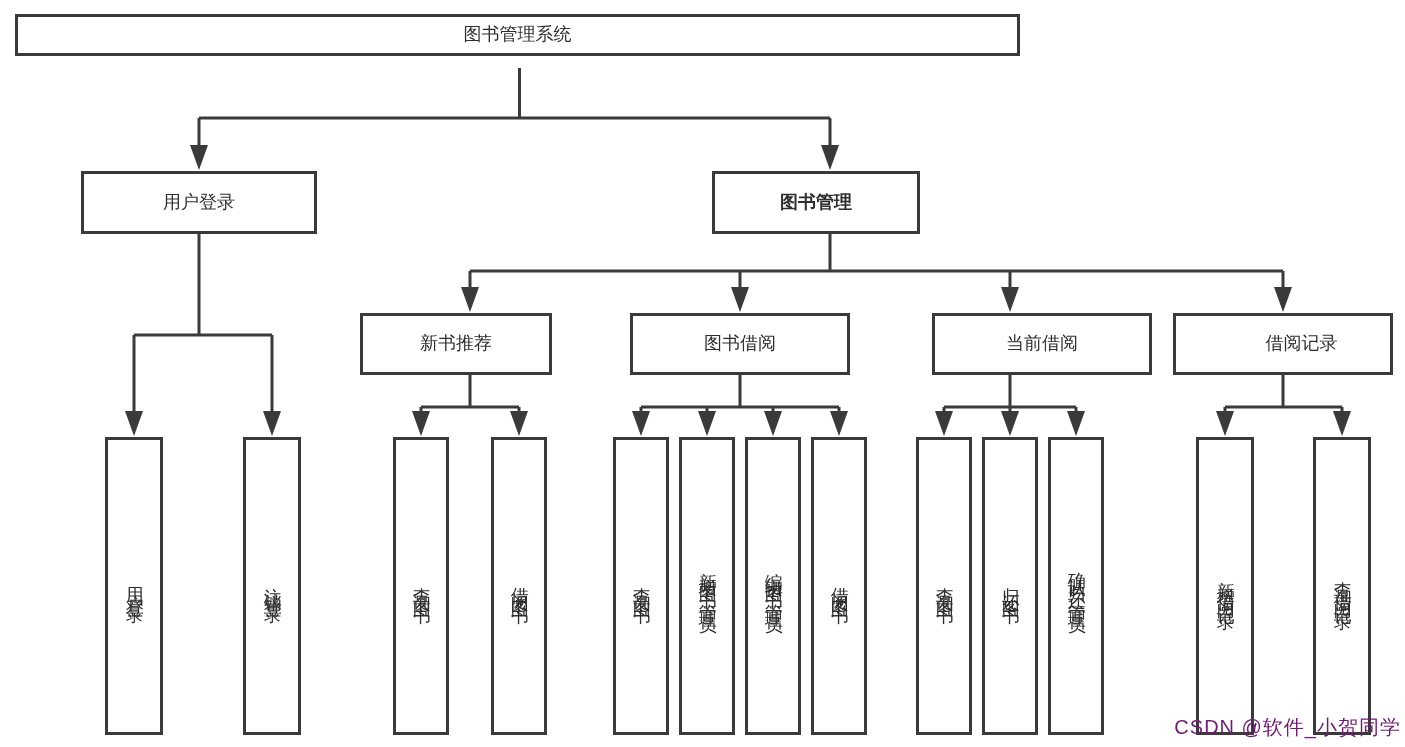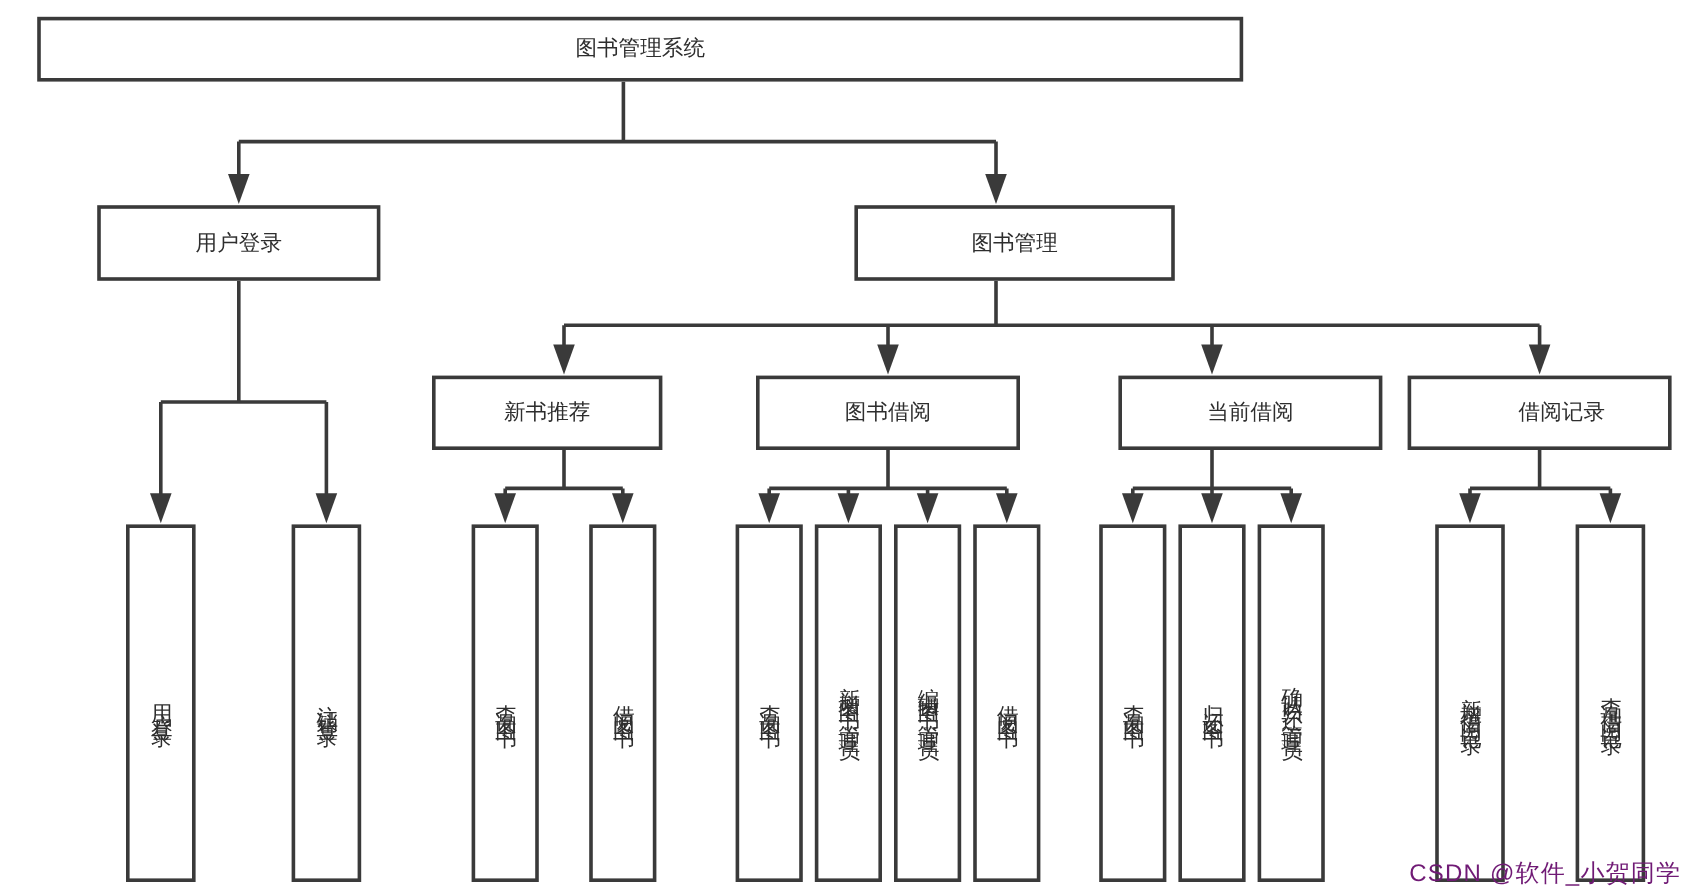--- a/index.html
+++ b/index.html
@@ -33,23 +33,23 @@
     font-size: 18px;
     line-height: 1.2;
     z-index: 2;
   }
   .leaf {
     writing-mode: vertical-rl;
     text-orientation: mixed;
     letter-spacing: 0.35em;
     font-size: 18px;
   }
-  .root-box   { left: 31px;  top: 14px;  width: 1005px; height: 54px; }
+  .root-box   { left: 15px;  top: 14px;  width: 1005px; height: 42px; }
   .n-userlogin{ left: 81px;  top: 171px; width: 236px;  height: 63px; }
-  .n-bookmgmt { left: 712px; top: 171px; width: 267px;  height: 63px; }
+  .n-bookmgmt { left: 712px; top: 171px; width: 208px;  height: 63px; font-weight: bold; }
   .n-newbook  { left: 360px; top: 313px; width: 192px;  height: 62px; }
   .n-borrow   { left: 630px; top: 313px; width: 220px;  height: 62px; font-family: Liberation Serif, serif; }
   .n-current  { left: 900px; top: 313px; width: 220px;  height: 62px; margin-left: 32px; }
   .n-records  { left: 1173px;top: 313px; width: 220px;  height: 62px; padding-left: 37px; }
 
   .lf-a1 { left: 105px;  top: 437px; width: 58px; height: 298px; }
   .lf-a2 { left: 243px;  top: 437px; width: 58px; height: 298px; }
   .lf-b1 { left: 393px;  top: 437px; width: 56px; height: 298px; }
   .lf-b2 { left: 491px;  top: 437px; width: 56px; height: 298px; }
   .lf-c1 { left: 613px;  top: 437px; width: 56px; height: 298px; }

